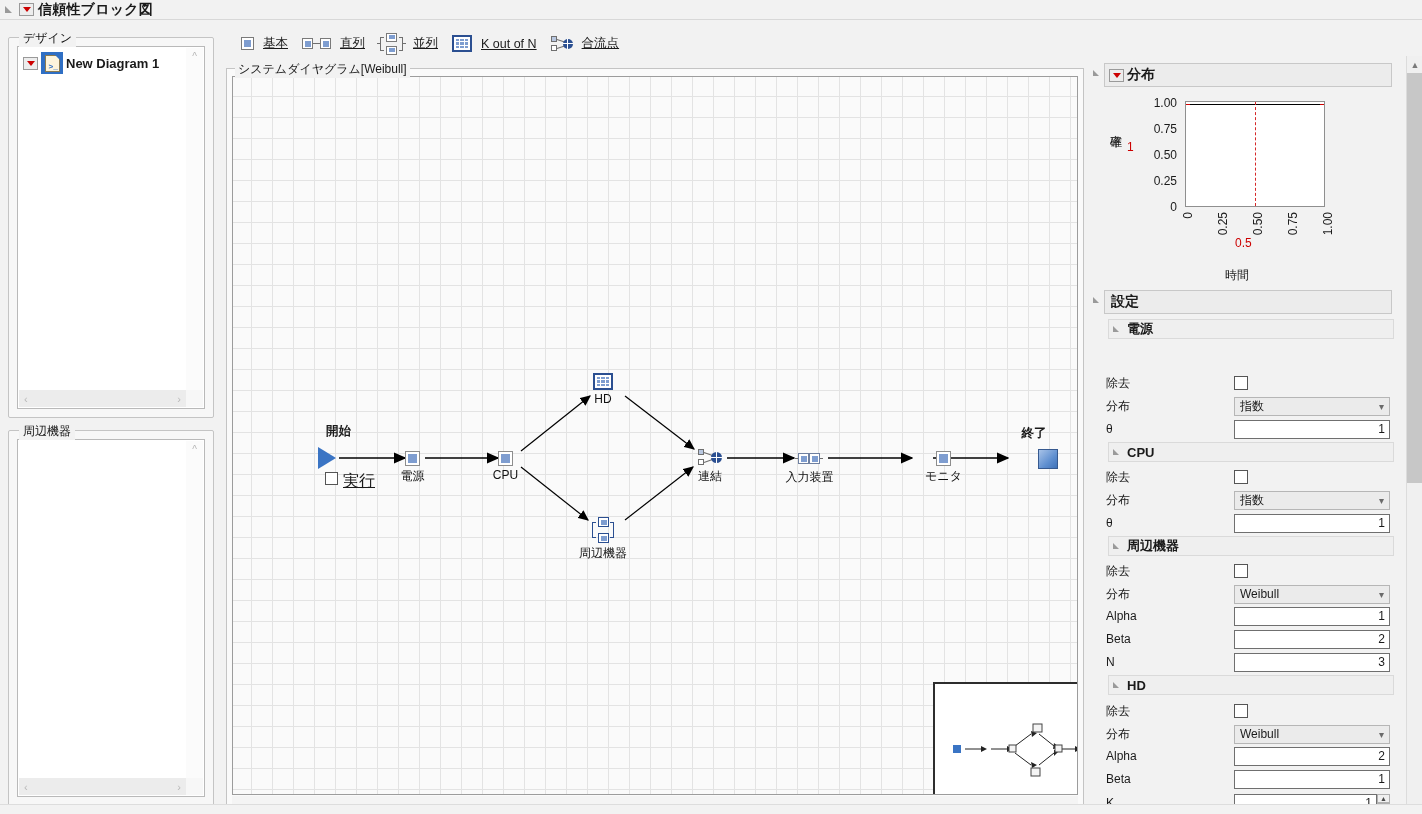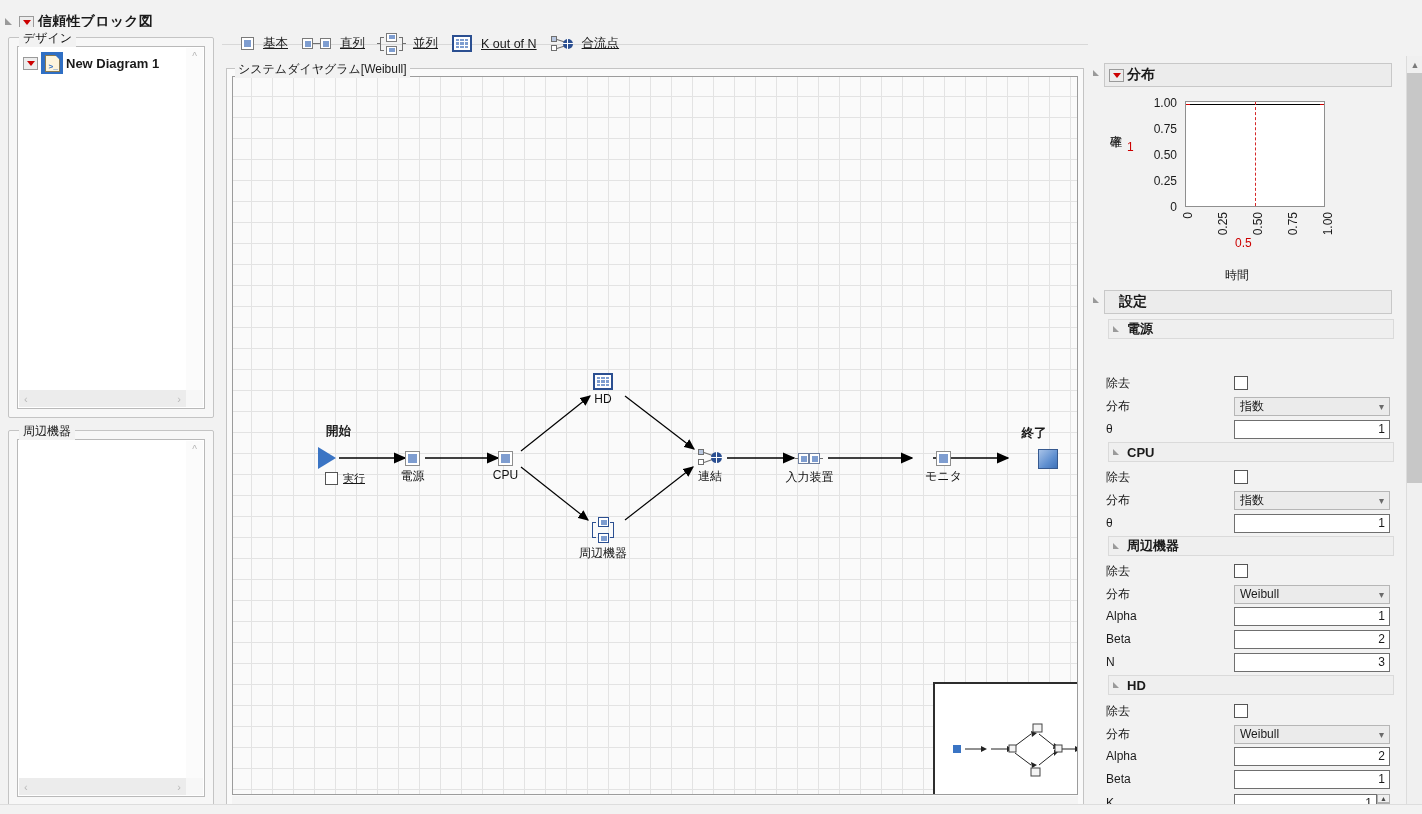--- a/index.html
+++ b/index.html
@@ -9,21 +9,21 @@
     overflow: hidden;
     background: #f5f5f5;
     font-family: "Liberation Sans", "DejaVu Sans", sans-serif;
     font-size: 12px;
     color: #1a1a1a;
   }
   #app { position: relative; width: 1422px; height: 814px; background: #f2f2f2; }
 
   
   .titlebar {
-    position: absolute; left: 0; top: 0; width: 1422px; height: 45px;
+    position: absolute; left: 0; top: 0; width: 1422px; height: 20px;
     background: #f2f2f2;
     border-bottom: 1px solid #d8d8d8;
     display: flex; align-items: center;
   }
   .tri-disclose {
     width: 14px; height: 14px; margin-left: 3px; position: relative;
   }
   .tri-disclose::after {
     content: ""; position: absolute; left: 2px; top: 3px;
     width: 0; height: 0;
@@ -230,21 +230,21 @@
     background: linear-gradient(135deg, #a8c3e8 0%, #5f8fd0 60%, #3f72b8 100%);
     border: 1px solid #36598f;
   }
   .node-cap {
     position:absolute; left:50%; transform: translateX(-50%);
     top:-22px; font-size:12.5px; font-weight:bold; white-space:nowrap;
   }
   .run-check {
     position: absolute; width: 13px; height: 13px; border: 1px solid #555; background:#fff;
   }
-  .run-label { position:absolute; font-size:11px; white-space:nowrap;text-decoration:underline; }
+  .run-label { position:absolute; font-size:16px; white-space:nowrap;text-decoration:underline; }
 
   .minimap {
     position: absolute; left: 700px; top: 605px; width: 155px; height: 135px;
     border: 2px solid #2d2d2d; background: #ffffff;
   }
 
   
   .right-col { position: absolute; left: 1088px; top: 27px; width: 334px; height: 787px; background:#f2f2f2; }
 
   .panel-head {
@@ -596,21 +596,21 @@
 
   <div class="right-col">
 
     <div class="panel-head" style="top:36px;">
       <span class="redbtn" style="margin-left:0;"></span>
       <span class="hd-text">分布</span>
     </div>
     <div class="disc-small" style="left:4px; top:41px;"></div>
 
     <div class="panel-head" style="top:263px;">
-      <span class="hd-text" style="margin-left:10px;">設定</span>
+      <span class="hd-text" style="margin-left:2px;">設定</span>
     </div>
     <div class="disc-small" style="left:4px; top:268px;"></div>
 
     <div class="sub-head" style="top:292px;">
       <span class="disc-small" style="position:relative;width:11px;height:11px;"></span>
       <span class="sh-text">電源</span>
     </div>
     <div class="row" style="top:345px;">
       <span class="rlbl">除去</span>
       <span class="chk"></span>

